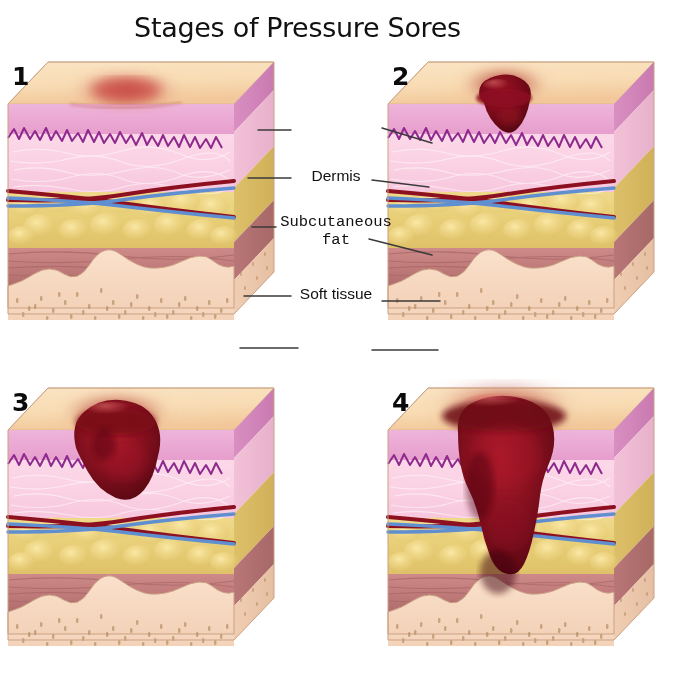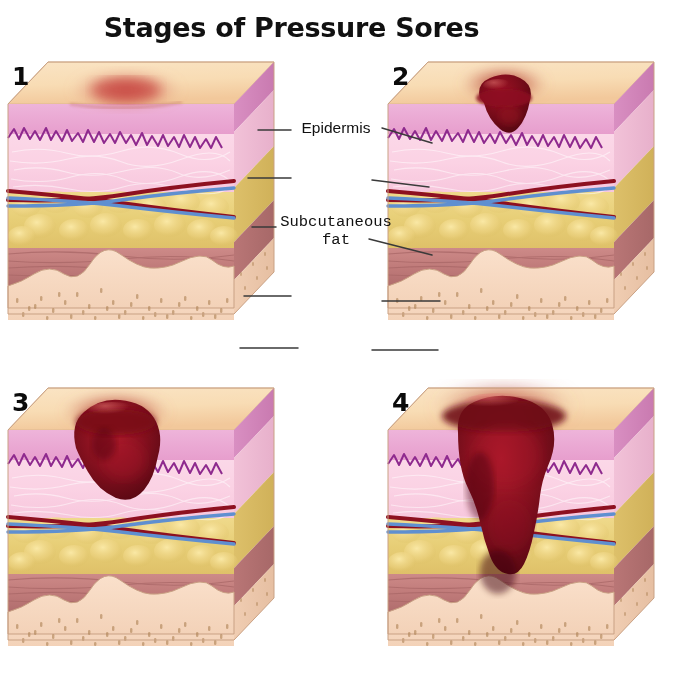--- a/index.html
+++ b/index.html
@@ -6,24 +6,24 @@
   body {
     width: 673px; height: 687px;
     background: #ffffff;
     font-family: "Liberation Sans", sans-serif;
     position: relative;
     overflow: hidden;
   }
   #figure { position: absolute; inset: 0; }
   .title {
     position: absolute;
-    top: 12px; left: 0; width: 583px;
+    top: 12px; left: 6px; width: 583px;
     text-align: center;
     font-size: 27px;
-    font-weight: bold;
+    font-weight: normal;
     letter-spacing: -0.3px;
     color: #111111;
     font-family: "DejaVu Sans", sans-serif;
   }
   .stage-num {
     position: absolute;
     font-size: 25px;
     font-weight: bold;
     color: #0b0b0b;
     font-family: "DejaVu Sans", sans-serif;
@@ -580,17 +580,18 @@
       <line x1="372" y1="180" x2="429" y2="187"></line>
       <line x1="252" y1="227" x2="276" y2="227"></line>
       <line x1="369" y1="239" x2="432" y2="255"></line>
       <line x1="244" y1="296" x2="291" y2="296"></line>
       <line x1="382" y1="301" x2="440" y2="301"></line>
       <line x1="240" y1="348" x2="298" y2="348"></line>
       <line x1="372" y1="350" x2="438" y2="350"></line>
     </g>
   </svg>
 
-  <div class="label" style="left:236px;top:119px;width:200px;">Epidermis</div>
+  <div class="label" style="left:236px;top:167px;width:200px;">Dermis</div>
   <div class="label" style="left:236px;top:214px;width:200px;font-family:Liberation Mono, monospace;">Subcutaneous
 fat</div>
+  <div class="label" style="left:236px;top:285px;width:200px;">Soft tissue</div>
 
 </div>
 
 </body></html>

